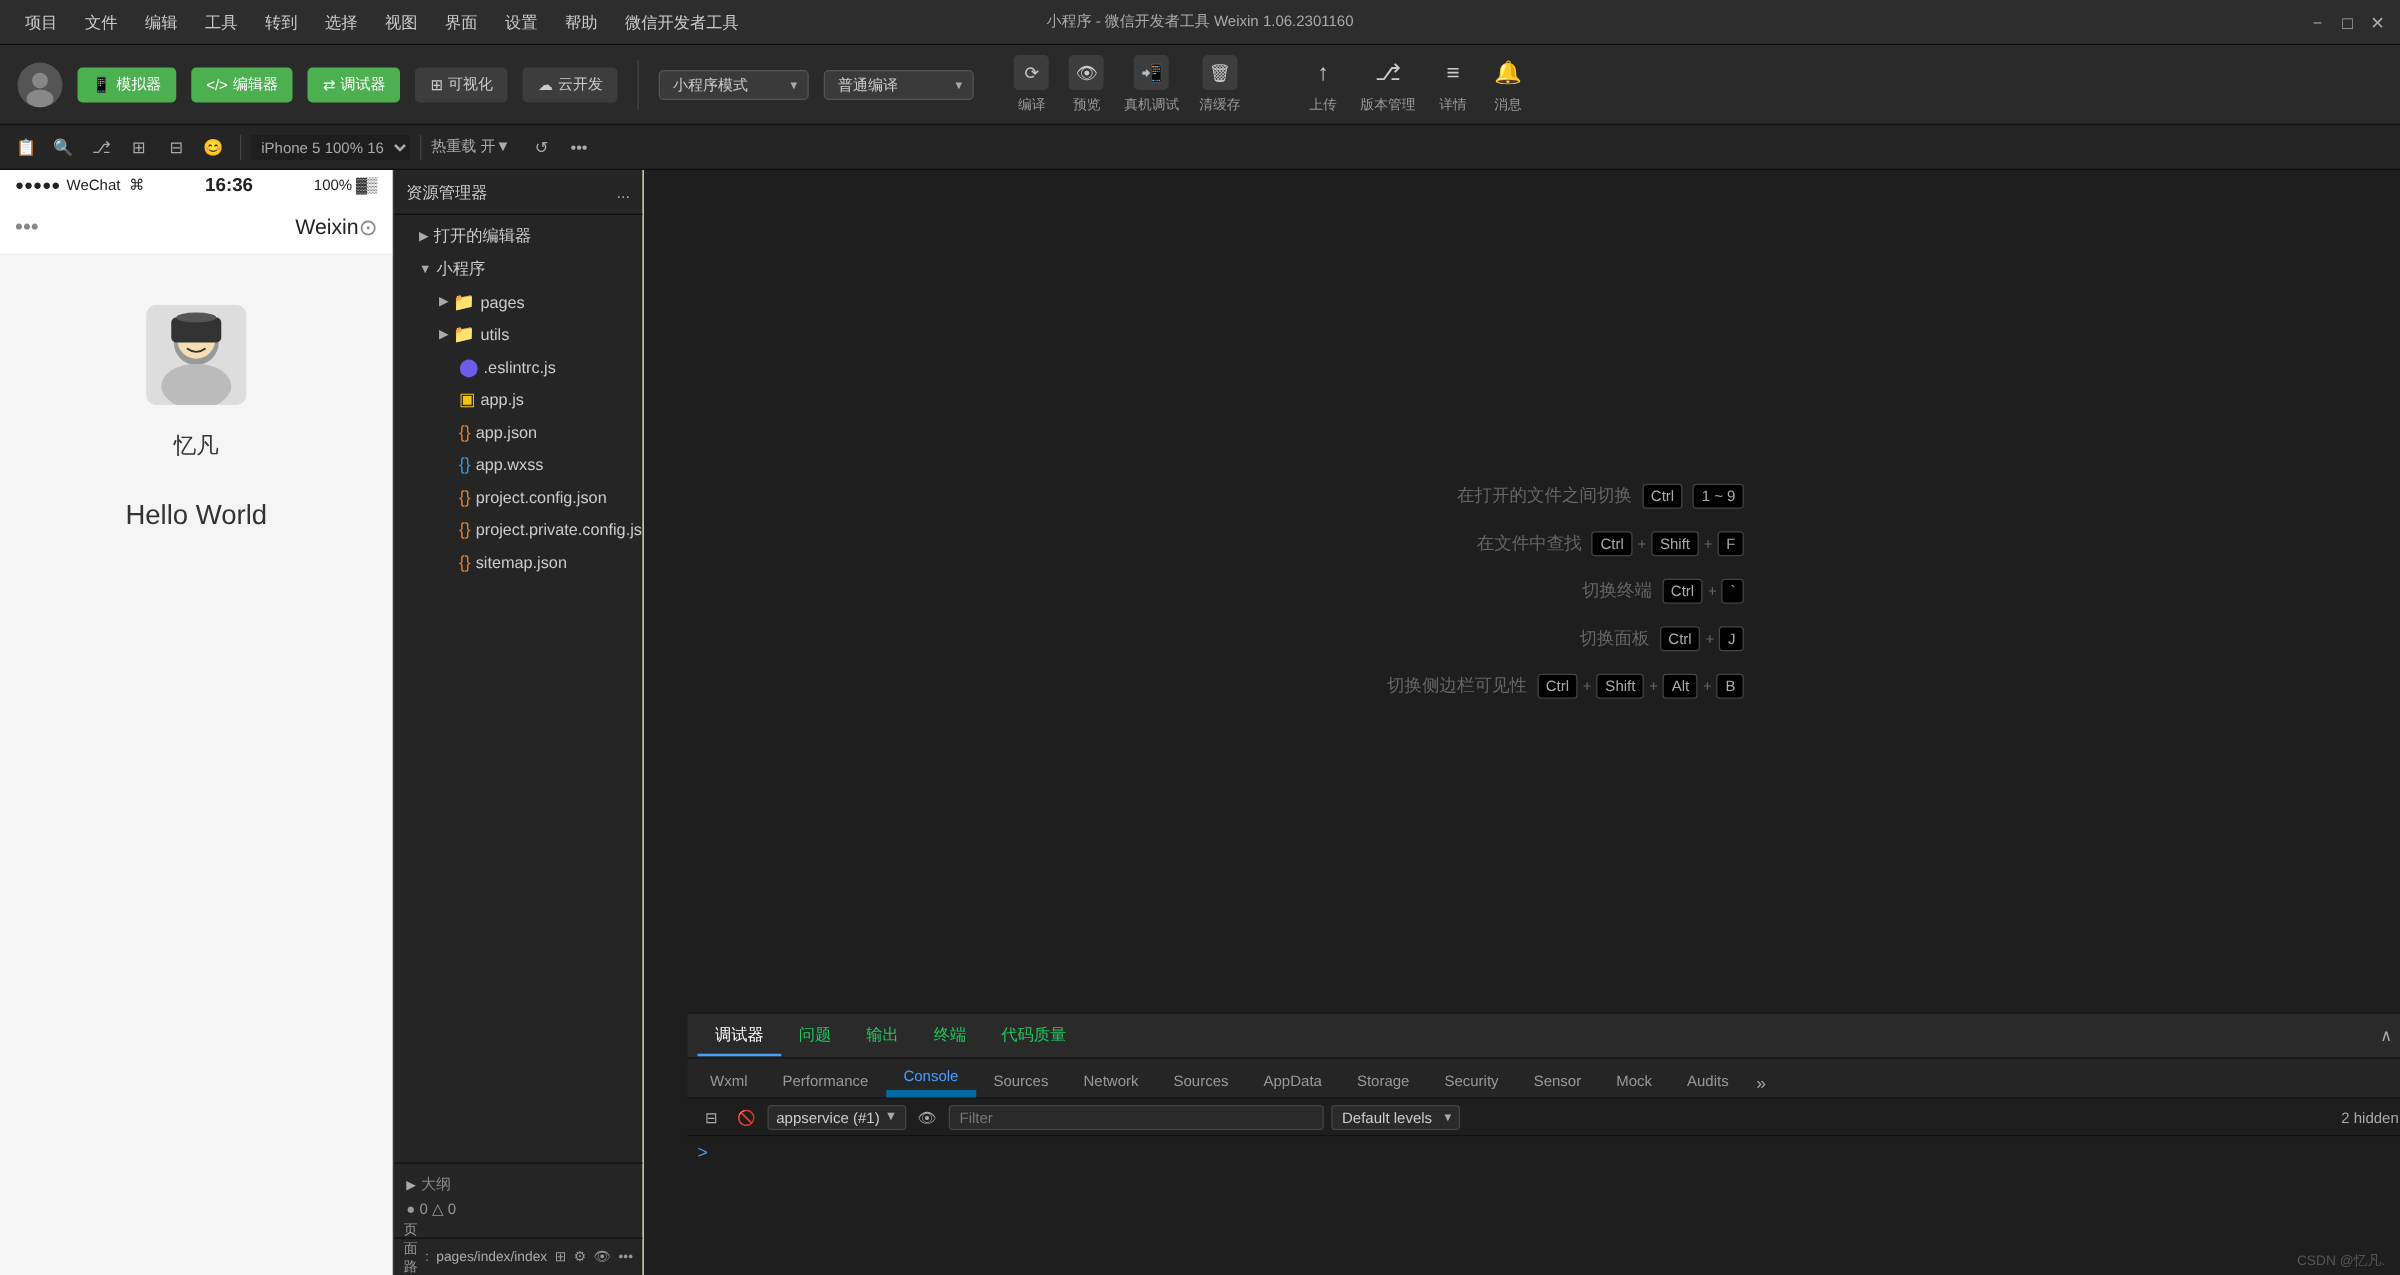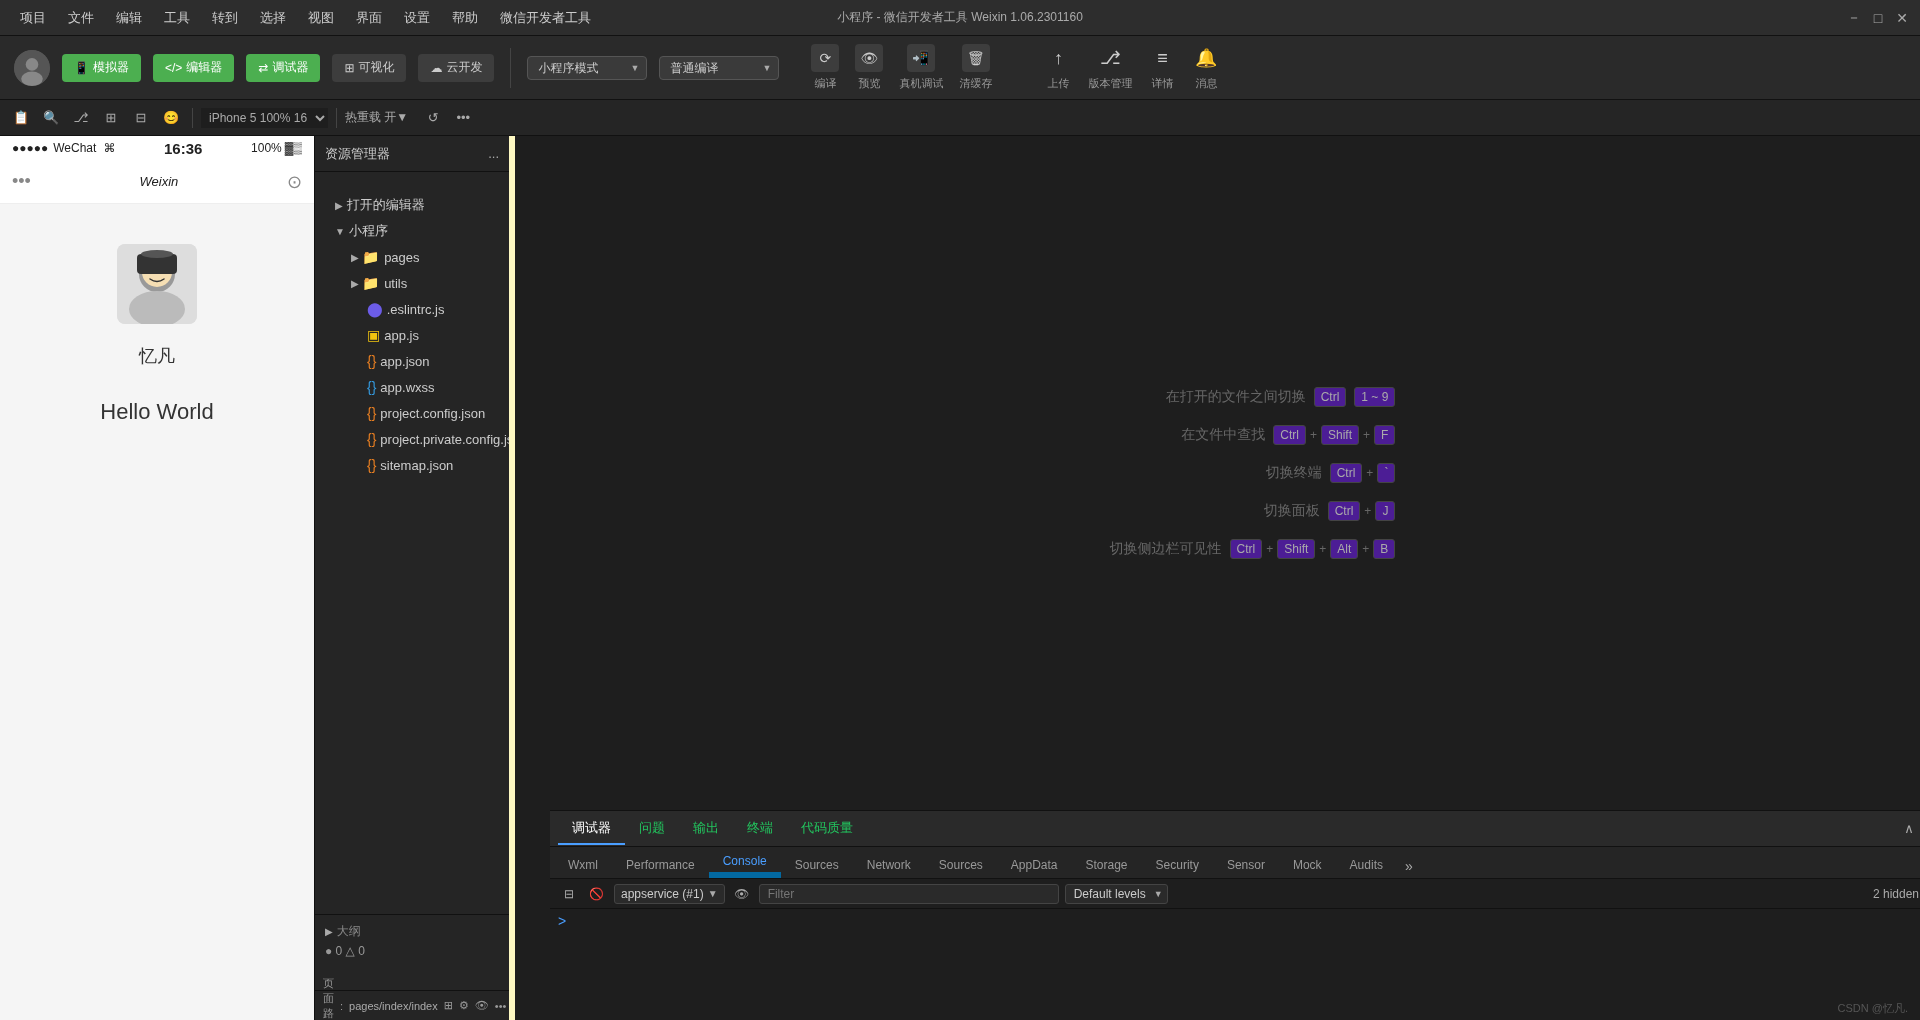--- a/index.html
+++ b/index.html
@@ -233,21 +233,21 @@
     #phone-time { font-size: 15px; font-weight: bold; }
     #phone-battery { display: flex; align-items: center; gap: 3px; font-size: 12px; }
     #wechat-bar {
       height: 44px;
       background: #fff;
       display: flex;
       align-items: center;
       padding: 0 12px;
       border-bottom: 1px solid #eee;
     }
-    #wechat-title { flex: 1; text-align: center; font-size: 13px; font-weight: 500; color: #222; font-style: italic; }
+    #wechat-title { flex: 1; text-align: right; font-size: 17px; font-weight: 500; color: #222; }
     .wechat-icon { color: #888; font-size: 18px; }
     #phone-content {
       flex: 1;
       background: #f5f5f5;
       display: flex;
       flex-direction: column;
       align-items: center;
       padding: 40px 20px 20px;
     }
     #profile-avatar {
@@ -261,25 +261,24 @@
       justify-content: center;
       margin-bottom: 12px;
     }
     #profile-avatar svg { width: 80px; height: 80px; }
     #profile-name { font-size: 18px; color: #333; margin-bottom: 6px; }
 
     
     #file-panel {
       width: 200px;
       background: #252525;
-      border-right: 6px solid #fef9c3;
+      border-right: 1px solid #fef9c3;
       display: flex;
       flex-direction: column;
       flex-shrink: 0;
-      gap: 16px;
     }
     #file-header {
       height: 36px;
       display: flex;
       align-items: center;
       justify-content: space-between;
       padding: 0 10px;
       color: #ccc;
       font-size: 13px;
       border-bottom: 1px solid #111;
@@ -356,21 +355,21 @@
     .shortcut-label {
       color: #666;
       font-size: 14px;
     }
     .shortcut-keys {
       display: flex;
       align-items: center;
       gap: 4px;
     }
     .key {
-      background: #4c1d95;
+      background: #000000;
       border: 1px solid #444;
       border-radius: 3px;
       padding: 2px 6px;
       font-size: 12px;
       color: #aaa;
     }
     .key-sep { color: #666; font-size: 12px; }
 
     
     #devtools-panel {

